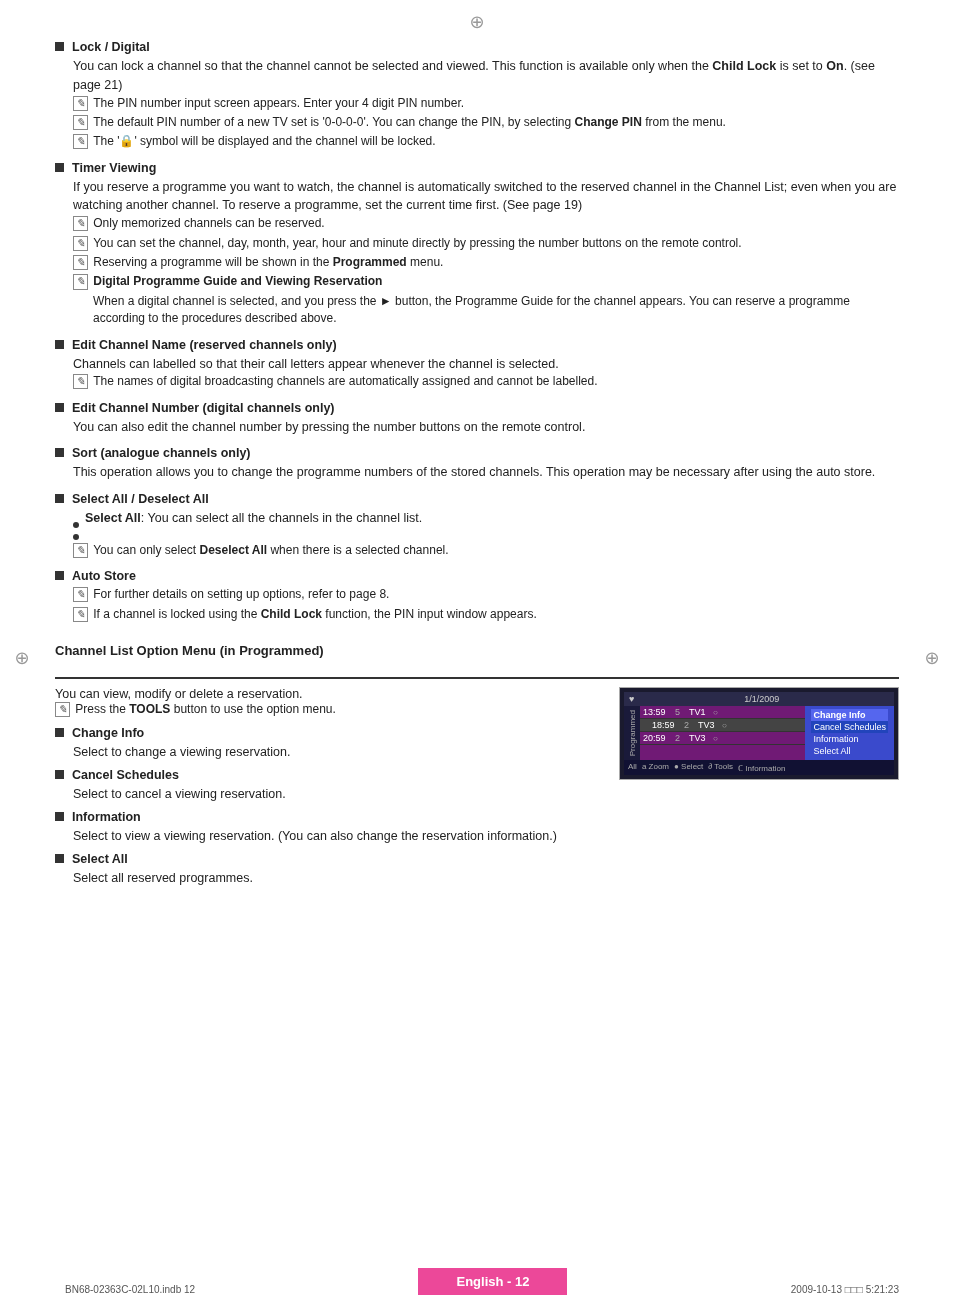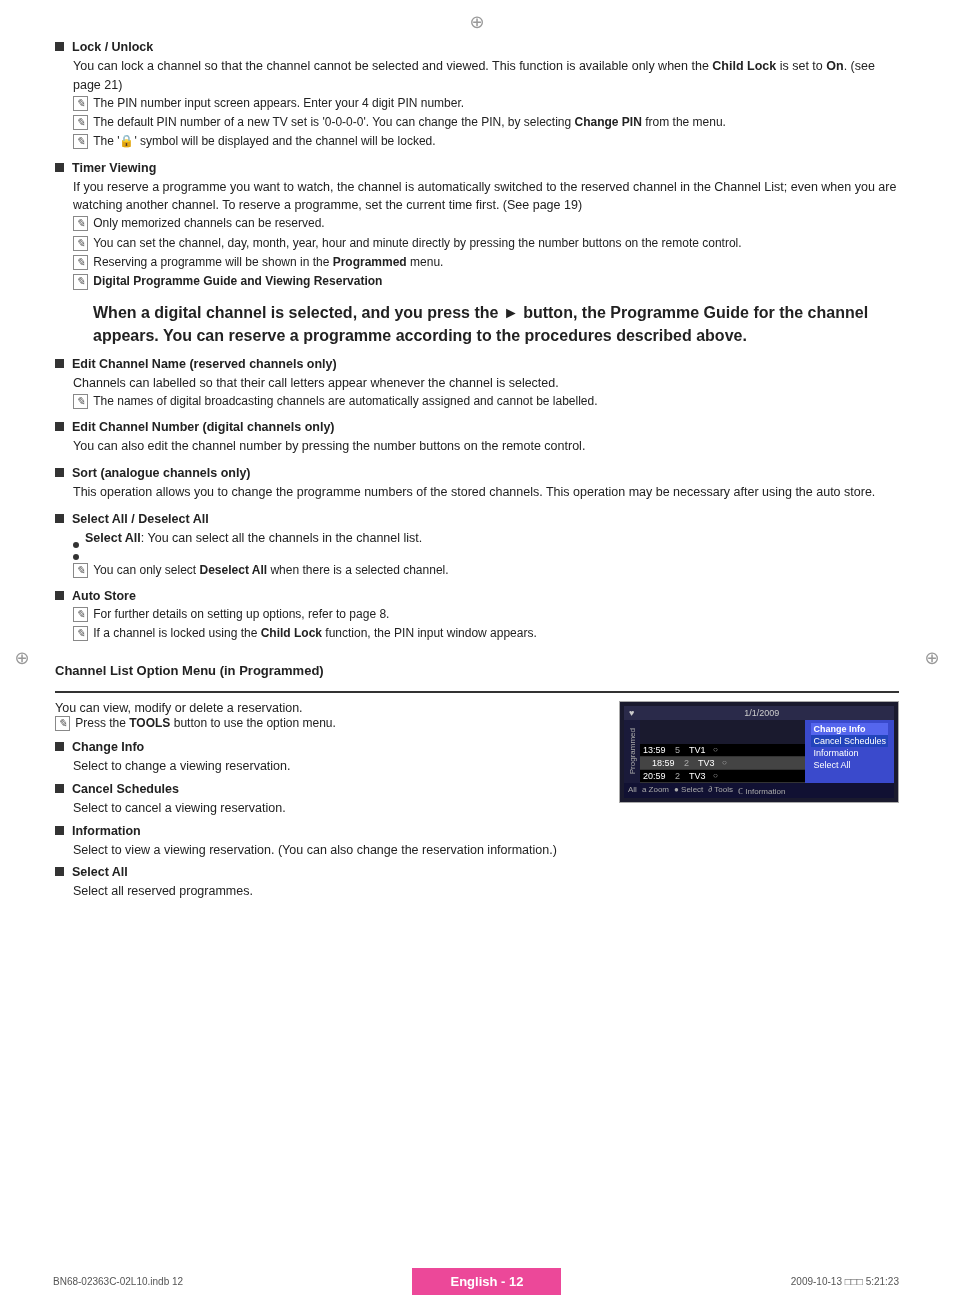--- a/index.html
+++ b/index.html
@@ -136,21 +136,21 @@
 
     .channel-list-section {
       margin-top: 20px;
       margin-bottom: 15px;
     }
 
     .channel-list-heading {
       font-weight: bold;
       font-size: 13px;
       border-bottom: 2px solid #333;
-      padding-bottom: 13px;
+      padding-bottom: 19px;
       margin-bottom: 8px;
     }
 
     .channel-list-content {
       display: flex;
       gap: 22px;
       align-items: flex-start;
     }
 
     .channel-list-text {
@@ -209,25 +209,25 @@
       font-size: 8px;
       color: #aaa;
       display: flex;
       gap: 5px;
     }
 
     
     .page-footer {
       position: absolute;
       bottom: 20px;
-      left: 53px;
+      left: 65px;
       right: 55px;
       display: flex;
       justify-content: space-between;
-      align-items: center;
+      align-items: flex-end;
       font-size: 10px;
       color: #555;
     }
 
     .page-footer-center {
       background: #ec4899;
       color: #fff;
       padding: 6px 38px;
       font-size: 13px;
       font-weight: bold;
@@ -242,21 +242,21 @@
 
   <div class="crosshair-top">⊕</div>
 
   <div class="crosshair-left">⊕</div>
 
   <div class="crosshair-right">⊕</div>
 
   <div class="section">
     <div class="section-title">
       <span class="square"></span>
-      <span>Lock / Unlock</span>
+      <span>Lock / Digital</span>
     </div>
     <div class="section-body">
       <p>
         You can lock a channel so that the channel cannot be selected and viewed. This function is available only when the <span class="bold">Child Lock</span> is set to <span class="bold">On</span>. (see page 21)
       </p>
       <div class="note-line">
         <span class="note-icon">✎</span>
         <span class="note-text">The PIN number input screen appears. Enter your 4 digit PIN number.</span>
       </div>
       <div class="note-line">
@@ -288,21 +288,21 @@
         <span class="note-text">You can set the channel, day, month, year, hour and minute directly by pressing the number buttons on the remote control.</span>
       </div>
       <div class="note-line">
         <span class="note-icon">✎</span>
         <span class="note-text">Reserving a programme will be shown in the <span class="bold">Programmed</span> menu.</span>
       </div>
       <div class="note-line">
         <span class="note-icon">✎</span>
         <span class="note-text"><span class="bold">Digital Programme Guide and Viewing Reservation</span></span>
       </div>
-      <div style="margin-left:20px; font-size:16px; line-height:1.45; margin-top:10px;font-weight:bold;">
+      <div style="margin-left:20px; font-size:12px; line-height:1.45; margin-top:2px;">
         When a digital channel is selected, and you press the ► button, the Programme Guide for the channel appears. You can reserve a programme according to the procedures described above.
       </div>
     </div>
   </div>
 
   <div class="section">
     <div class="section-title">
       <span class="square"></span>
       <span>Edit Channel Name (reserved channels only)</span>
     </div>
@@ -431,21 +431,21 @@
             <span>♥</span>
             <span>1/1/2009</span>
             <span></span>
           </div>
           <div class="tv-body">
 
             <div style="width:16px; background:#1a1a3a; display:flex; align-items:center; justify-content:center; padding:4px 2px;">
               <span style="font-size:8px; color:#aaa; writing-mode:vertical-rl; transform:rotate(180deg); white-space:nowrap;">Programmed</span>
             </div>
 
-            <div style="flex:1; background:#000000;margin-top:24px;">
+            <div style="flex:1; background:#701a75;">
               <div class="tv-row">
                 <span class="time">13:59</span>
                 <span class="num">5</span>
                 <span class="ch">TV1</span>
                 <span class="ico">○</span>
               </div>
               <div class="tv-row selected">
                 <span class="time">18:59</span>
                 <span class="num">2</span>
                 <span class="ch">TV3</span>

